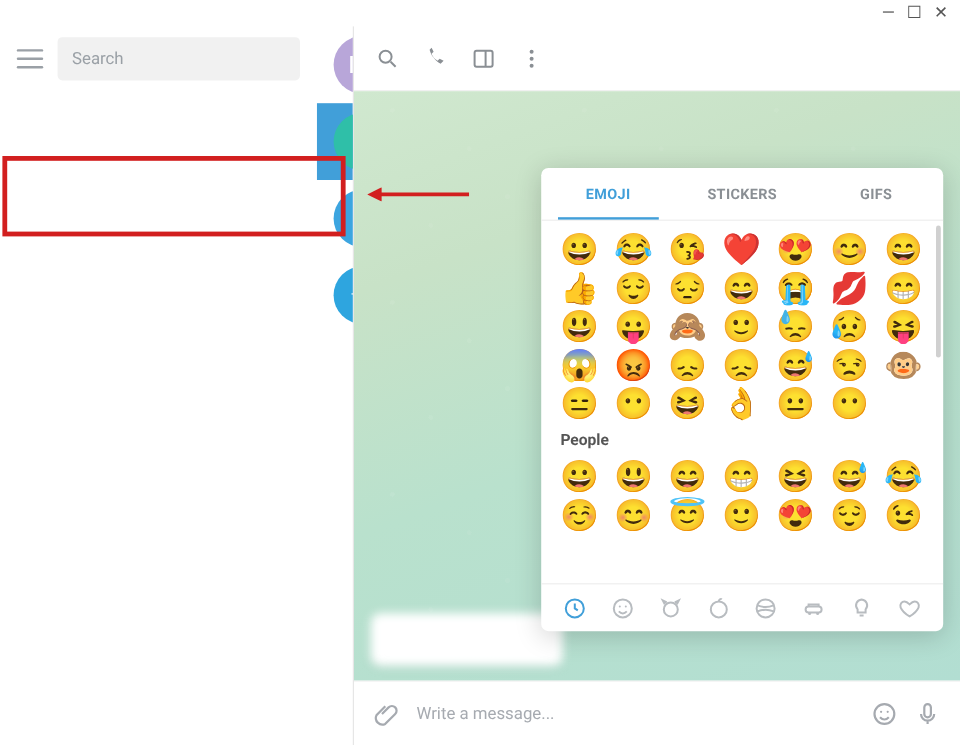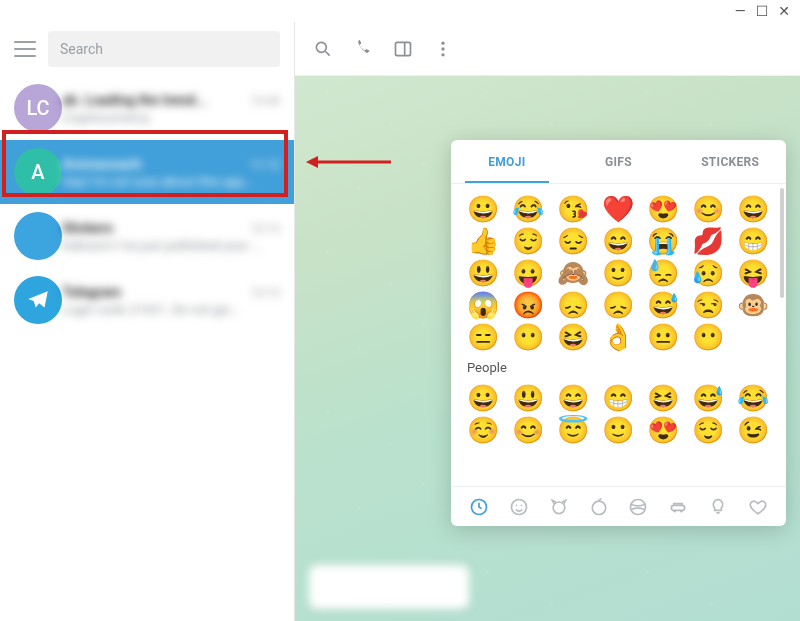--- a/index.html
+++ b/index.html
@@ -6,21 +6,21 @@
 body { width: 800px; height: 621px; overflow: hidden; background: #fff; position: relative; }
 
 
 .titlebar { height: 22px; display: flex; justify-content: flex-end; align-items: center; gap: 10px; padding: 0 10px; background: #fff; }
 .titlebar span { color: #555; font-size: 14px; line-height: 1; cursor: default; }
 
 
 .app { display: flex; height: 599px; }
 
 
-.sidebar { width: 295px; border-right: 1px solid #e6e6e6; display: flex; flex-direction: column; position: relative; }
+.sidebar { width: 295px; border-right: 1px solid #e6e6e6; display: flex; flex-direction: row; position: relative; }
 .sidebar-header { display: flex; align-items: center; height: 54px; padding: 0 14px; gap: 12px; }
 .hamburger { width: 22px; height: 16px; display: flex; flex-direction: column; justify-content: space-between; cursor: pointer; }
 .hamburger div { height: 2px; background: #9aa0a6; border-radius: 1px; }
 .search-wrap { flex: 1; }
 .search-input { width: 100%; height: 36px; border: none; background: #f1f1f1; border-radius: 4px; padding: 0 12px; font-size: 14px; color: #8a8f94; }
 .search-input::placeholder { color: #9aa0a6; }
 
 .chat-list { flex: 1; overflow: hidden; position: relative; }
 .chat-item { display: flex; align-items: center; height: 64px; padding: 0 14px; cursor: pointer; }
 .chat-item.selected { background: #419fd9; }
@@ -60,21 +60,21 @@
 
 
 .emoji-panel { position: absolute; right: 14px; top: 64px; width: 335px; height: 386px; background: #fff; border-radius: 6px; box-shadow: 0 4px 22px rgba(0,0,0,.18); display: flex; flex-direction: column; overflow: hidden; z-index: 4; }
 .ep-tabs { display: flex; height: 44px; border-bottom: 1px solid #eee; }
 .ep-tab { flex: 1; display: flex; align-items: center; justify-content: center; font-size: 12px; font-weight: 700; color: #8a8f94; cursor: pointer; position: relative; letter-spacing: .3px; }
 .ep-tab.active { color: #419fd9; }
 .ep-tab.active::after { content: ""; position: absolute; left: 14px; right: 14px; bottom: 0; height: 2px; background: #419fd9; }
 .ep-body { flex: 1; overflow-y: auto; padding: 12px 14px 6px 14px; }
 .ep-row { display: grid; grid-template-columns: repeat(7, 1fr); gap: 12px 8px; margin-bottom: 6px; }
 .ep-row span { font-size: 26px; text-align: center; cursor: pointer; line-height: 1; }
-.ep-section { font-size: 13px; font-weight: 400; color: #555; margin: 10px 0 10px 2px; }
+.ep-section { font-size: 13px; font-weight: 700; color: #555; margin: 10px 0 10px 2px; }
 .ep-bottom { height: 40px; border-top: 1px solid #eee; display: flex; align-items: center; justify-content: space-around; padding: 0 8px; }
 .ep-bottom .cat { width: 24px; height: 24px; display: flex; align-items: center; justify-content: center; color: #b8bcc0; cursor: pointer; }
 .ep-bottom .cat.active { color: #419fd9; }
 .ep-scroll { position: absolute; right: 2px; top: 48px; width: 4px; height: 110px; background: #d0d0d0; border-radius: 2px; }
 
 
 .compose { height: 54px; display: flex; align-items: center; padding: 0 16px; gap: 14px; border-top: 1px solid #eee; }
 .compose .attach, .compose .smile, .compose .mic { width: 22px; height: 22px; color: #a6aab0; cursor: pointer; }
 .compose input { flex: 1; border: none; font-size: 14px; color: #555; outline: none; }
 .compose input::placeholder { color: #a6aab0; }
@@ -182,22 +182,22 @@
           </svg>
       </div>
     </div>
 
     <div class="conv-body">
       <div class="bubble"></div>
 
       <div class="emoji-panel">
         <div class="ep-tabs">
           <div class="ep-tab active">EMOJI</div>
+          <div class="ep-tab">STICKERS</div>
           <div class="ep-tab">GIFS</div>
-          <div class="ep-tab">STICKERS</div>
         </div>
         <div class="ep-body">
           <div class="ep-row" id="er0">
               <span>😀</span>
               <span>😂</span>
               <span>😘</span>
               <span>❤️</span>
               <span>😍</span>
               <span>😊</span>
               <span>😄</span>
@@ -308,20 +308,36 @@
             </div>
           <div class="cat">
               <svg width="20" height="20" viewBox="0 0 24 24">
                 <path d="M12 20s-7-4-9-9c-1-3 1-6 4-6 2 0 4 2 5 3 1-1 3-3 5-3 3 0 5 3 4 6-2 5-9 9-9 9z" fill="none" stroke="currentColor" stroke-width="2"></path>
               </svg>
             </div>
         </div>
       </div>
     </div>
 
+    <div class="compose">
+      <svg class="attach" viewBox="0 0 24 24">
+          <path d="M8 12l6-6a4 4 0 0 1 6 6l-9 9a6 6 0 0 1-8-8l8-8" fill="none" stroke="#a6aab0" stroke-width="2"></path>
+        </svg>
+      <input placeholder="Write a message..." style="">
+      <svg class="smile" viewBox="0 0 24 24">
+          <circle cx="12" cy="12" r="9" fill="none" stroke="#a6aab0" stroke-width="2"></circle>
+          <circle cx="9" cy="10" r="1" fill="#a6aab0"></circle>
+          <circle cx="15" cy="10" r="1" fill="#a6aab0"></circle>
+          <path d="M8 15c1 1 2 2 4 2s3-1 4-2" fill="none" stroke="#a6aab0" stroke-width="2"></path>
+        </svg>
+      <svg class="mic" viewBox="0 0 24 24">
+          <rect x="9" y="3" width="6" height="12" rx="3" fill="none" stroke="#a6aab0" stroke-width="2"></rect>
+          <path d="M6 12a6 6 0 0 0 12 0M12 18v3" fill="none" stroke="#a6aab0" stroke-width="2"></path>
+        </svg>
+    </div>
   </div>
 </div>
 
 <div class="red-box"></div>
 <div class="red-arrow">
   <svg width="85" height="12" viewBox="0 0 85 12">
       <line x1="85" y1="6" x2="10" y2="6" stroke="#d21f1f" stroke-width="3"></line>
       <polygon points="0,6 12,0 12,12" fill="#d21f1f"></polygon>
     </svg>
 </div>

